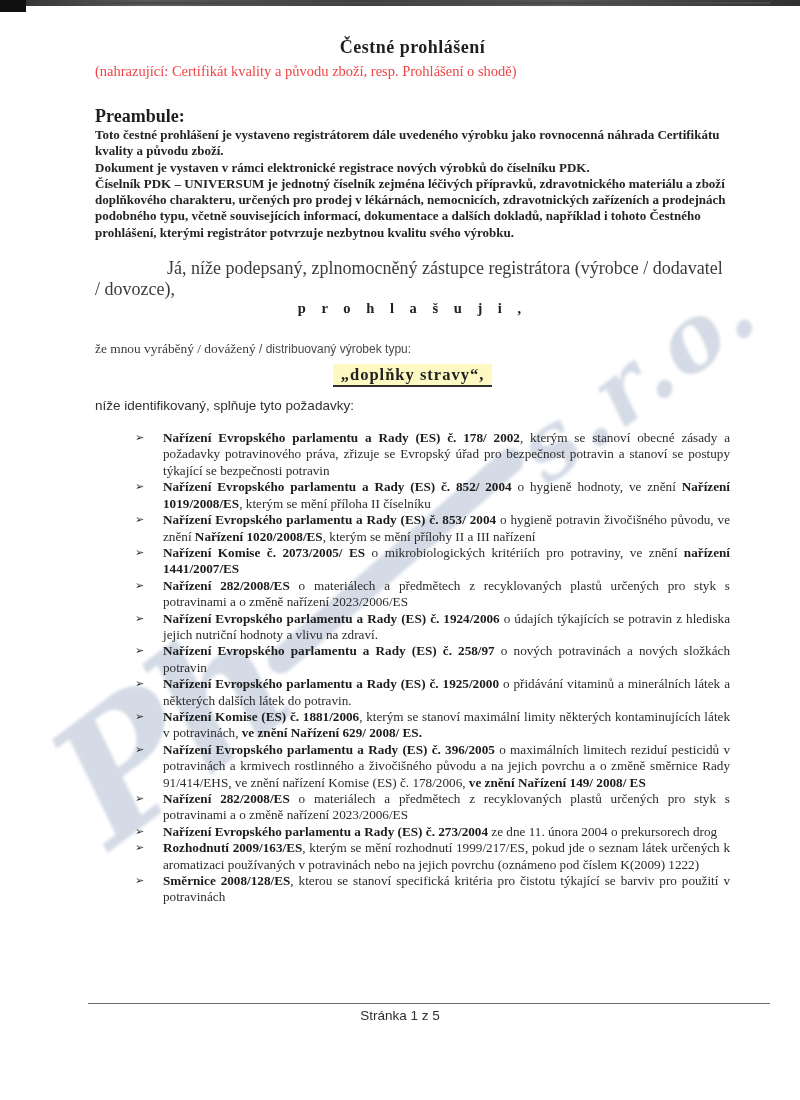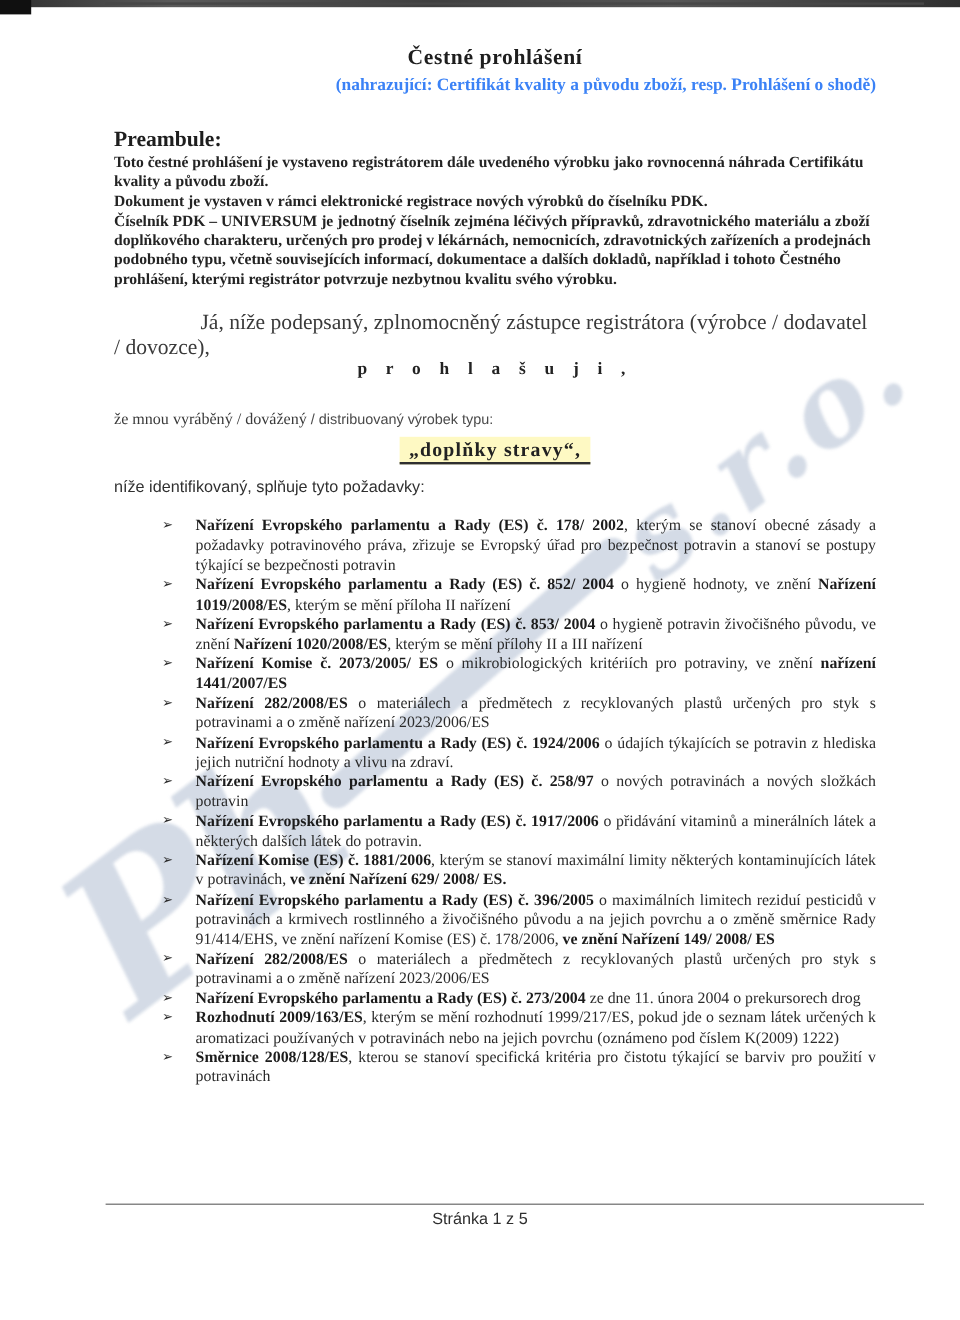--- a/index.html
+++ b/index.html
@@ -66,22 +66,22 @@
     margin: 2px -40px 0 -7px;
   }
   .title {
     margin-top: 33px;
     text-align: center;
     font-size: 18px; font-weight: bold; color: #1e1e1e;
     letter-spacing: 0.5px;
   }
   .subtitle {
     margin-top: 5px;
-    text-align: right;
-    font-size: 14.5px; font-weight: bold; color: #3b82f6;
+    text-align: left;
+    font-size: 14.5px; font-weight: normal; color: #ef4444;
   }
   .preamble-heading {
     margin-top: 26px;
     font-size: 18px; font-weight: bold; color: #1e1e1e;
   }
   .preamble p {
     font-size: 13px; font-weight: bold; color: #242424;
     line-height: 16.3px;
     text-align: left;
   }
@@ -183,27 +183,27 @@
   </p>
 
   <div class="product-type-row">
     <span class="product-type">„doplňky stravy“,</span>
   </div>
 
   <p class="requirements-line">níže identifikovaný, splňuje tyto požadavky:</p>
 
   <ul class="regulations">
       <li><span class="bullet">➢</span><span class="seg-bold">Nařízení Evropského parlamentu a Rady (ES) č. 178/ 2002</span><span>, kterým se stanoví obecné zásady a požadavky potravinového práva, zřizuje se Evropský úřad pro bezpečnost potravin a stanoví se postupy týkající se bezpečnosti potravin</span></li>
-      <li><span class="bullet">➢</span><span class="seg-bold">Nařízení Evropského parlamentu a Rady (ES) č. 852/ 2004</span><span> o hygieně hodnoty, ve znění </span><span class="seg-bold">Nařízení 1019/2008/ES</span><span>, kterým se mění příloha II nařízení</span></li>
+      <li><span class="bullet">➢</span><span class="seg-bold">Nařízení Evropského parlamentu a Rady (ES) č. 852/ 2004</span><span> o hygieně hodnoty, ve znění </span><span class="seg-bold">Nařízení 1019/2008/ES</span><span>, kterým se mění příloha II číselníku</span></li>
       <li><span class="bullet">➢</span><span class="seg-bold">Nařízení Evropského parlamentu a Rady (ES) č. 853/ 2004</span><span> o hygieně potravin živočišného původu, ve znění </span><span class="seg-bold">Nařízení 1020/2008/ES</span><span>, kterým se mění přílohy II a III nařízení</span></li>
       <li><span class="bullet">➢</span><span class="seg-bold">Nařízení Komise č. 2073/2005/ ES</span><span> o mikrobiologických kritériích pro potraviny, ve znění </span><span class="seg-bold">nařízení 1441/2007/ES</span></li>
       <li><span class="bullet">➢</span><span class="seg-bold">Nařízení 282/2008/ES</span><span> o materiálech a předmětech z recyklovaných plastů určených pro styk s potravinami a o změně nařízení 2023/2006/ES</span></li>
       <li><span class="bullet">➢</span><span class="seg-bold">Nařízení Evropského parlamentu a Rady (ES) č. 1924/2006</span><span> o údajích týkajících se potravin z hlediska jejich nutriční hodnoty a vlivu na zdraví.</span></li>
       <li><span class="bullet">➢</span><span class="seg-bold">Nařízení Evropského parlamentu a Rady (ES) č. 258/97</span><span> o nových potravinách a nových složkách potravin</span></li>
-      <li><span class="bullet">➢</span><span class="seg-bold">Nařízení Evropského parlamentu a Rady (ES) č. 1917/2006</span><span> o přidávání vitaminů a minerálních látek a některých dalších látek do potravin.</span></li>
+      <li><span class="bullet">➢</span><span class="seg-bold">Nařízení Evropského parlamentu a Rady (ES) č. 1925/2000</span><span> o přidávání vitaminů a minerálních látek a některých dalších látek do potravin.</span></li>
       <li><span class="bullet">➢</span><span class="seg-bold">Nařízení Komise (ES) č. 1881/2006</span><span>, kterým se stanoví maximální limity některých kontaminujících látek v potravinách, </span><span class="seg-bold">ve znění Nařízení 629/ 2008/ ES.</span></li>
       <li><span class="bullet">➢</span><span class="seg-bold">Nařízení Evropského parlamentu a Rady (ES) č. 396/2005</span><span> o maximálních limitech reziduí pesticidů v potravinách a krmivech rostlinného a živočišného původu a na jejich povrchu a o změně směrnice Rady 91/414/EHS, ve znění nařízení Komise (ES) č. 178/2006, </span><span class="seg-bold">ve znění Nařízení 149/ 2008/ ES</span></li>
       <li><span class="bullet">➢</span><span class="seg-bold">Nařízení 282/2008/ES</span><span> o materiálech a předmětech z recyklovaných plastů určených pro styk s potravinami a o změně nařízení 2023/2006/ES</span></li>
       <li><span class="bullet">➢</span><span class="seg-bold">Nařízení Evropského parlamentu a Rady (ES) č. 273/2004</span><span> ze dne 11. února 2004 o prekursorech drog</span></li>
       <li><span class="bullet">➢</span><span class="seg-bold">Rozhodnutí 2009/163/ES</span><span>, kterým se mění rozhodnutí 1999/217/ES, pokud jde o seznam látek určených k aromatizaci používaných v potravinách nebo na jejich povrchu (oznámeno pod číslem K(2009) 1222)</span></li>
       <li><span class="bullet">➢</span><span class="seg-bold">Směrnice 2008/128/ES</span><span>, kterou se stanoví specifická kritéria pro čistotu týkající se barviv pro použití v potravinách</span></li>
     </ul>
 
 </div>
 

